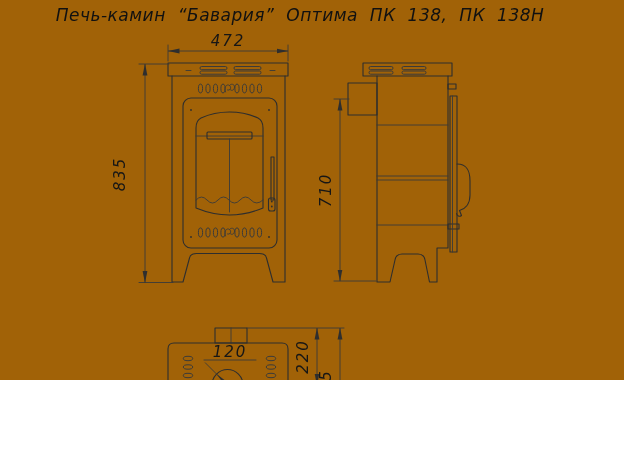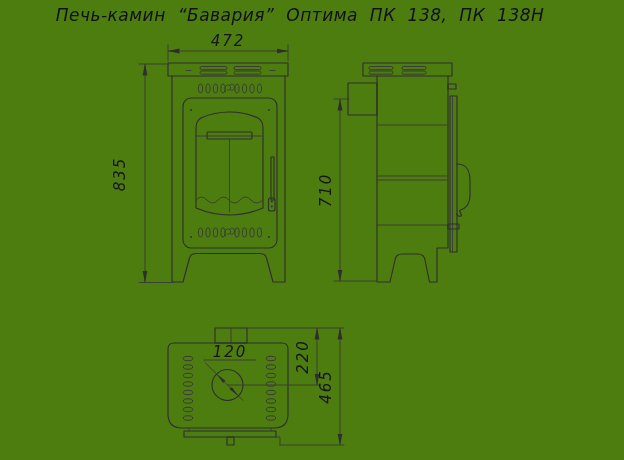--- a/index.html
+++ b/index.html
@@ -1,16 +1,16 @@
 <!DOCTYPE html>
 <html><head>
 <meta charset="utf-8">
 <style>
   html,body{margin:0;padding:0;background:#fff;}
-  .canvas{position:relative;width:624px;height:460px;background:#4d7c0f;overflow:hidden;
+  .canvas{position:relative;width:624px;height:380px;background:#a16207;overflow:hidden;
           font-family:"DejaVu Sans",sans-serif;}
   svg{display:block;}
   .outline{fill:none;stroke:#2e2e2e;stroke-width:1.1;stroke-linejoin:round;stroke-linecap:round;}
   .thin{fill:none;stroke:#3a3a3a;stroke-width:0.9;stroke-linecap:round;}
   .dimline{fill:none;stroke:#3a3a3a;stroke-width:0.9;}
   .fillmark{fill:#2e2e2e;stroke:none;}
   .perf{fill:none;stroke:#3a3a3a;stroke-width:1;}
   .dim-text{font:italic 15px "DejaVu Sans",sans-serif;fill:#161616;letter-spacing:2px;}
   .title-text{font:italic 17px "DejaVu Sans",sans-serif;fill:#111;letter-spacing:0.5px;word-spacing:6px;}
 </style>

